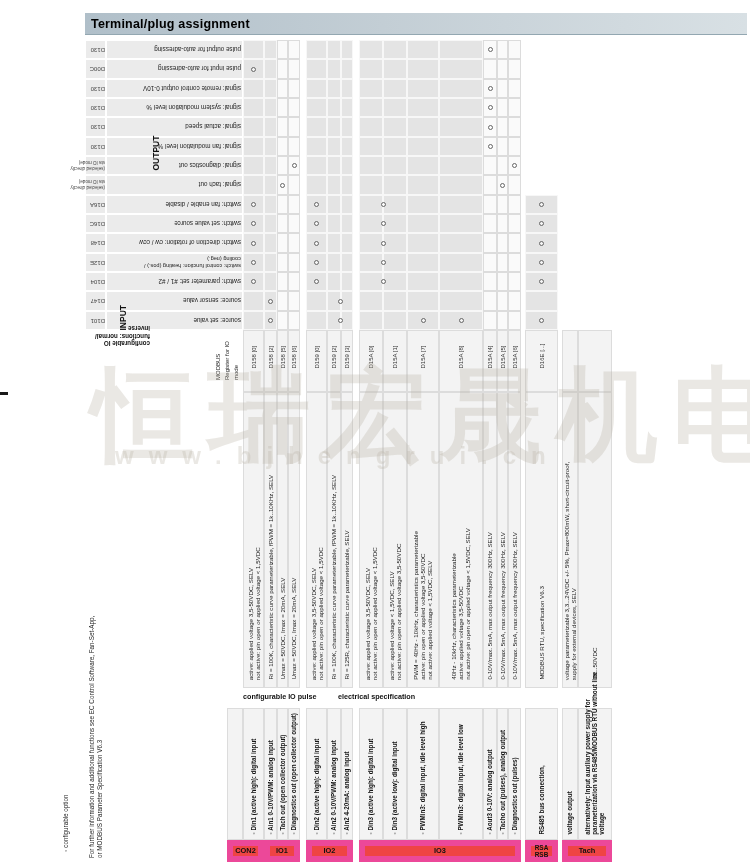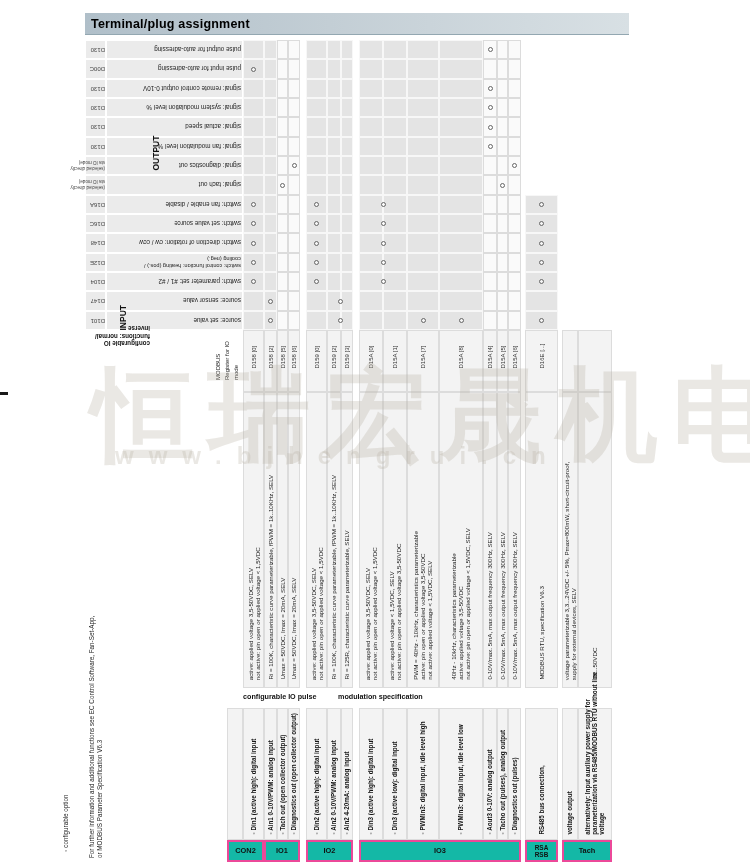--- a/index.html
+++ b/index.html
@@ -1,28 +1,28 @@
 <!DOCTYPE html>
 <html><head>
 <meta charset="utf-8">
 <style>
   html,body{margin:0;padding:0;}
   body{width:750px;height:862px;position:relative;overflow:hidden;background:#ffffff;
        font-family:"Liberation Sans", sans-serif;}
   #page{position:absolute;inset:0;}
-  #title-bar{position:absolute;left:85px;top:13px;width:544px;height:21px;
+  #title-bar{position:absolute;left:85px;top:13px;width:662px;height:21px;
     background:linear-gradient(90deg,#b0bfc9 0%,#c3ced5 45%,#d8e0e4 100%);
     border-bottom:1px solid #93a7b1;display:flex;align-items:center;}
   #title-bar .t{font-size:12.5px;font-weight:bold;color:#000;padding-left:6px;letter-spacing:0.2px;}
   .cell{position:absolute;box-sizing:border-box;}
   .cell.gray{background:#e4e4e4;border:1px solid #f7f7f7;}
   .cell.head{background:#ebebeb;border:1px solid #ffffff;}
   .cell.lite{background:#fafafa;border:1px solid #dcdcdc;}
   .cell.band{background:#f3f3f3;border:1px solid #dcdcdc;}
-  .cell.conn{background:#14b8a6;border:2px solid #ec4899;}
+  .cell.conn{background:#ef4444;border:6px solid #ec4899;}
   .circle{position:absolute;width:5px;height:5px;border:1px solid #666;border-radius:50%;
           box-sizing:border-box;background:rgba(255,255,255,.6);}
   .vtx{position:absolute;white-space:nowrap;transform:rotate(-90deg);color:#2a2a2a;}
   .vtx div{white-space:nowrap;}
   .rtx{position:absolute;transform:rotate(180deg);color:#2a2a2a;}
   .hhd{position:absolute;font-weight:bold;color:#111;white-space:nowrap;}
   #watermark{position:absolute;left:0;top:0;width:750px;height:862px;pointer-events:none;z-index:9;}
   #wm-cn{position:absolute;left:92px;top:348px;font-size:102px;letter-spacing:14px;
          color:rgba(186,178,166,0.30);font-weight:bold;white-space:nowrap;}
   #wm-url{position:absolute;left:95px;top:442px;font-size:24px;letter-spacing:15px;
@@ -636,21 +636,21 @@
       <div class="vtx" style="width: 420px; height: 7.2px; left: 385px; top: 466.4px; font-size: 6.2px; line-height: 7.2px; font-weight: normal; color: rgb(34, 34, 34); text-align: left;">
         <div>15...50VDC</div>
       </div>
       <div class="vtx" style="width: 420px; height: 21.6px; left: 385px; top: 614.2px; font-size: 6.3px; line-height: 7.2px; font-weight: bold; color: rgb(21, 21, 21); text-align: left;">
         <div>alternatively: Input auxiliary power supply for</div>
         <div>parameterization via RS485/MODBUS RTU without line</div>
         <div>voltage</div>
       </div>
       <div class="cell band" style="left: 227px; top: 708px; width: 16px; height: 132px;"></div>
       <div class="hhd" style="left: 243px; top: 692px; font-size: 7.2px; font-weight: bold; color: rgb(17, 17, 17);">configurable IO pulse</div>
-      <div class="hhd" style="left: 338px; top: 692px; font-size: 7.2px; font-weight: bold; color: rgb(17, 17, 17);">modulation specification</div>
+      <div class="hhd" style="left: 338px; top: 692px; font-size: 7.2px; font-weight: bold; color: rgb(17, 17, 17);">electrical specification</div>
       <div class="cell conn" style="left: 227px; top: 840px; width: 37px; height: 22px; display: flex; flex-direction: column; align-items: center; justify-content: center; font-weight: bold; font-size: 7.4px; line-height: 8px; color: rgb(17, 17, 17);">
         <div>CON2</div>
       </div>
       <div class="cell conn" style="left: 264px; top: 840px; width: 36px; height: 22px; display: flex; flex-direction: column; align-items: center; justify-content: center; font-weight: bold; font-size: 7.4px; line-height: 8px; color: rgb(17, 17, 17);">
         <div>IO1</div>
       </div>
       <div class="cell conn" style="left: 306px; top: 840px; width: 47px; height: 22px; display: flex; flex-direction: column; align-items: center; justify-content: center; font-weight: bold; font-size: 7.4px; line-height: 8px; color: rgb(17, 17, 17);">
         <div>IO2</div>
       </div>
       <div class="cell conn" style="left: 359px; top: 840px; width: 162px; height: 22px; display: flex; flex-direction: column; align-items: center; justify-content: center; font-weight: bold; font-size: 7.4px; line-height: 8px; color: rgb(17, 17, 17);">

